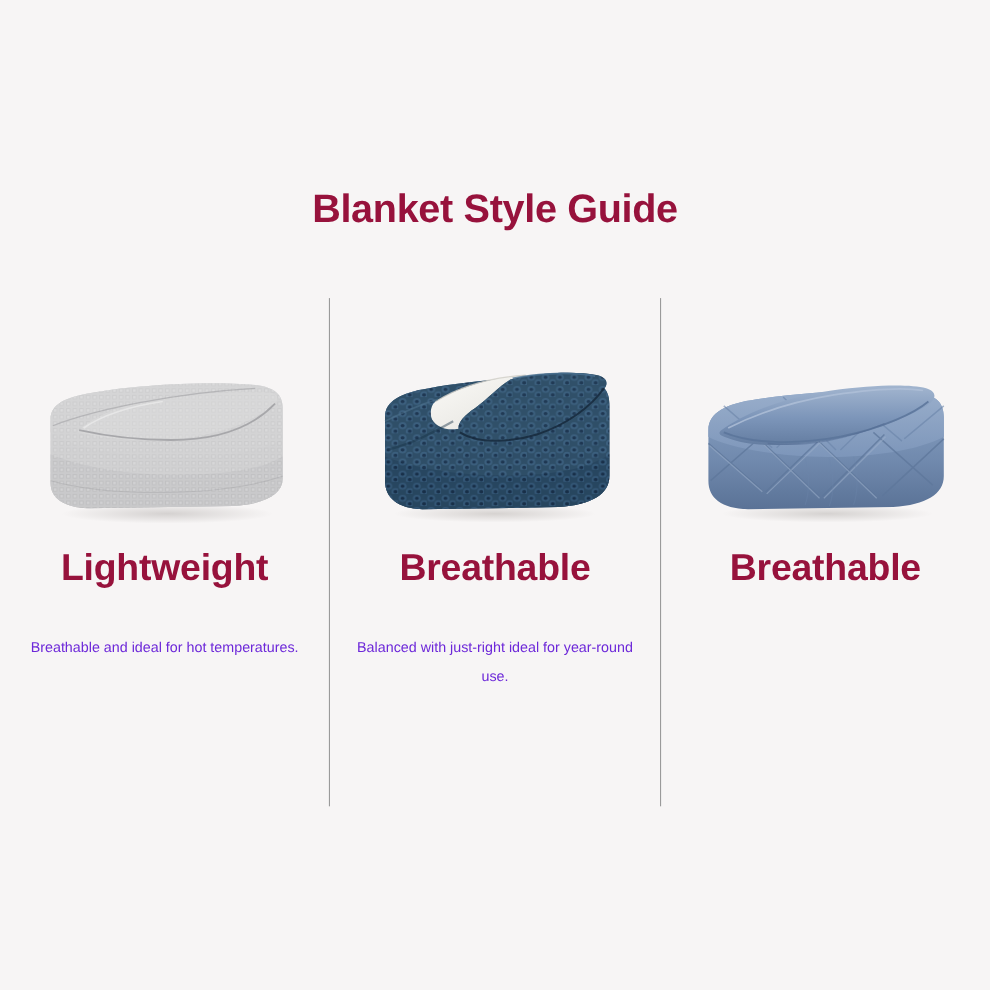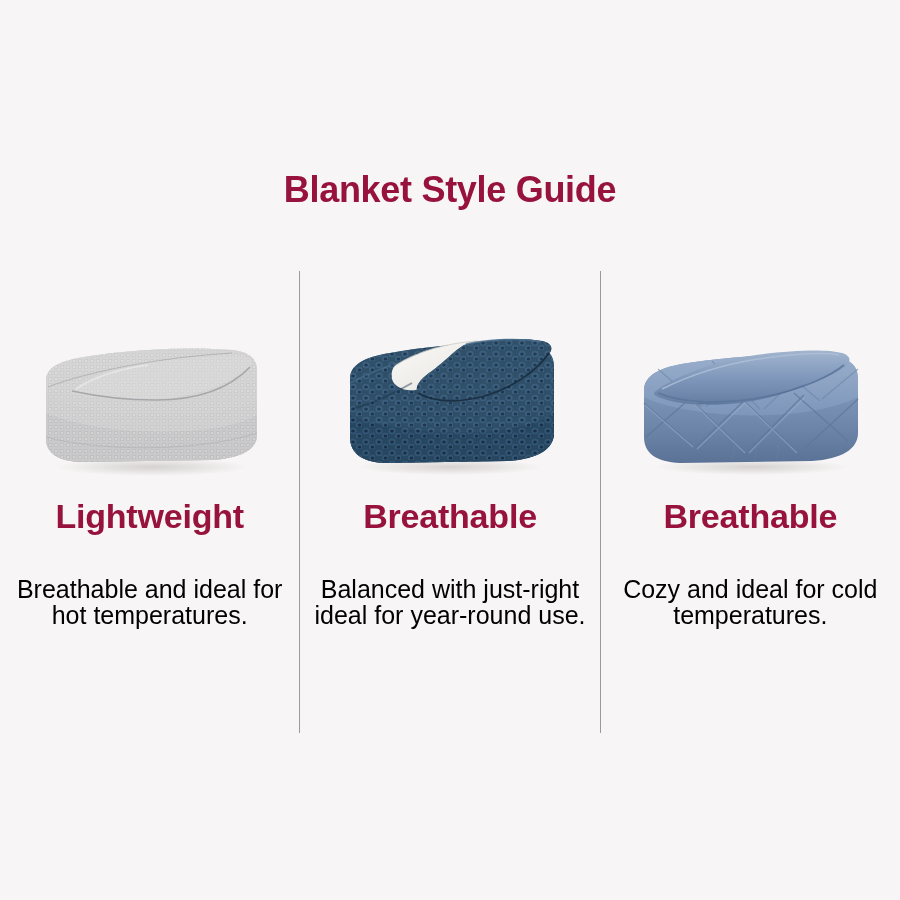--- a/index.html
+++ b/index.html
@@ -91,23 +91,23 @@
     line-height: 40px;
   }
 
   .col-desc {
     position: absolute;
     top: 305px;
     left: 0;
     width: 100%;
     padding: 0 14px;
     text-align: center;
-    font-size: 25px;
+    font-size: 13px;
     font-weight: normal;
-    color: #000000;
+    color: #6d28d9;
     line-height: 26px;
   }
 </style>
 </head>
 <body>
 
 <div class="guide-card">
 
   <div class="page-title">Blanket Style Guide</div>
 
@@ -331,17 +331,16 @@
               <path d="M96 100 C100 116 100 130 96 142"></path>
               <path d="M118 100 C122 116 122 132 118 143"></path>
               <path d="M140 98 C144 114 144 130 140 142"></path>
             </g>
           </svg>
         </div>
       </div>
 
       <div class="col-heading">Breathable</div>
 
-      <div class="col-desc">Cozy and ideal for cold temperatures.</div>
     </div>
 
   </div>
 </div>
 
 </body></html>

